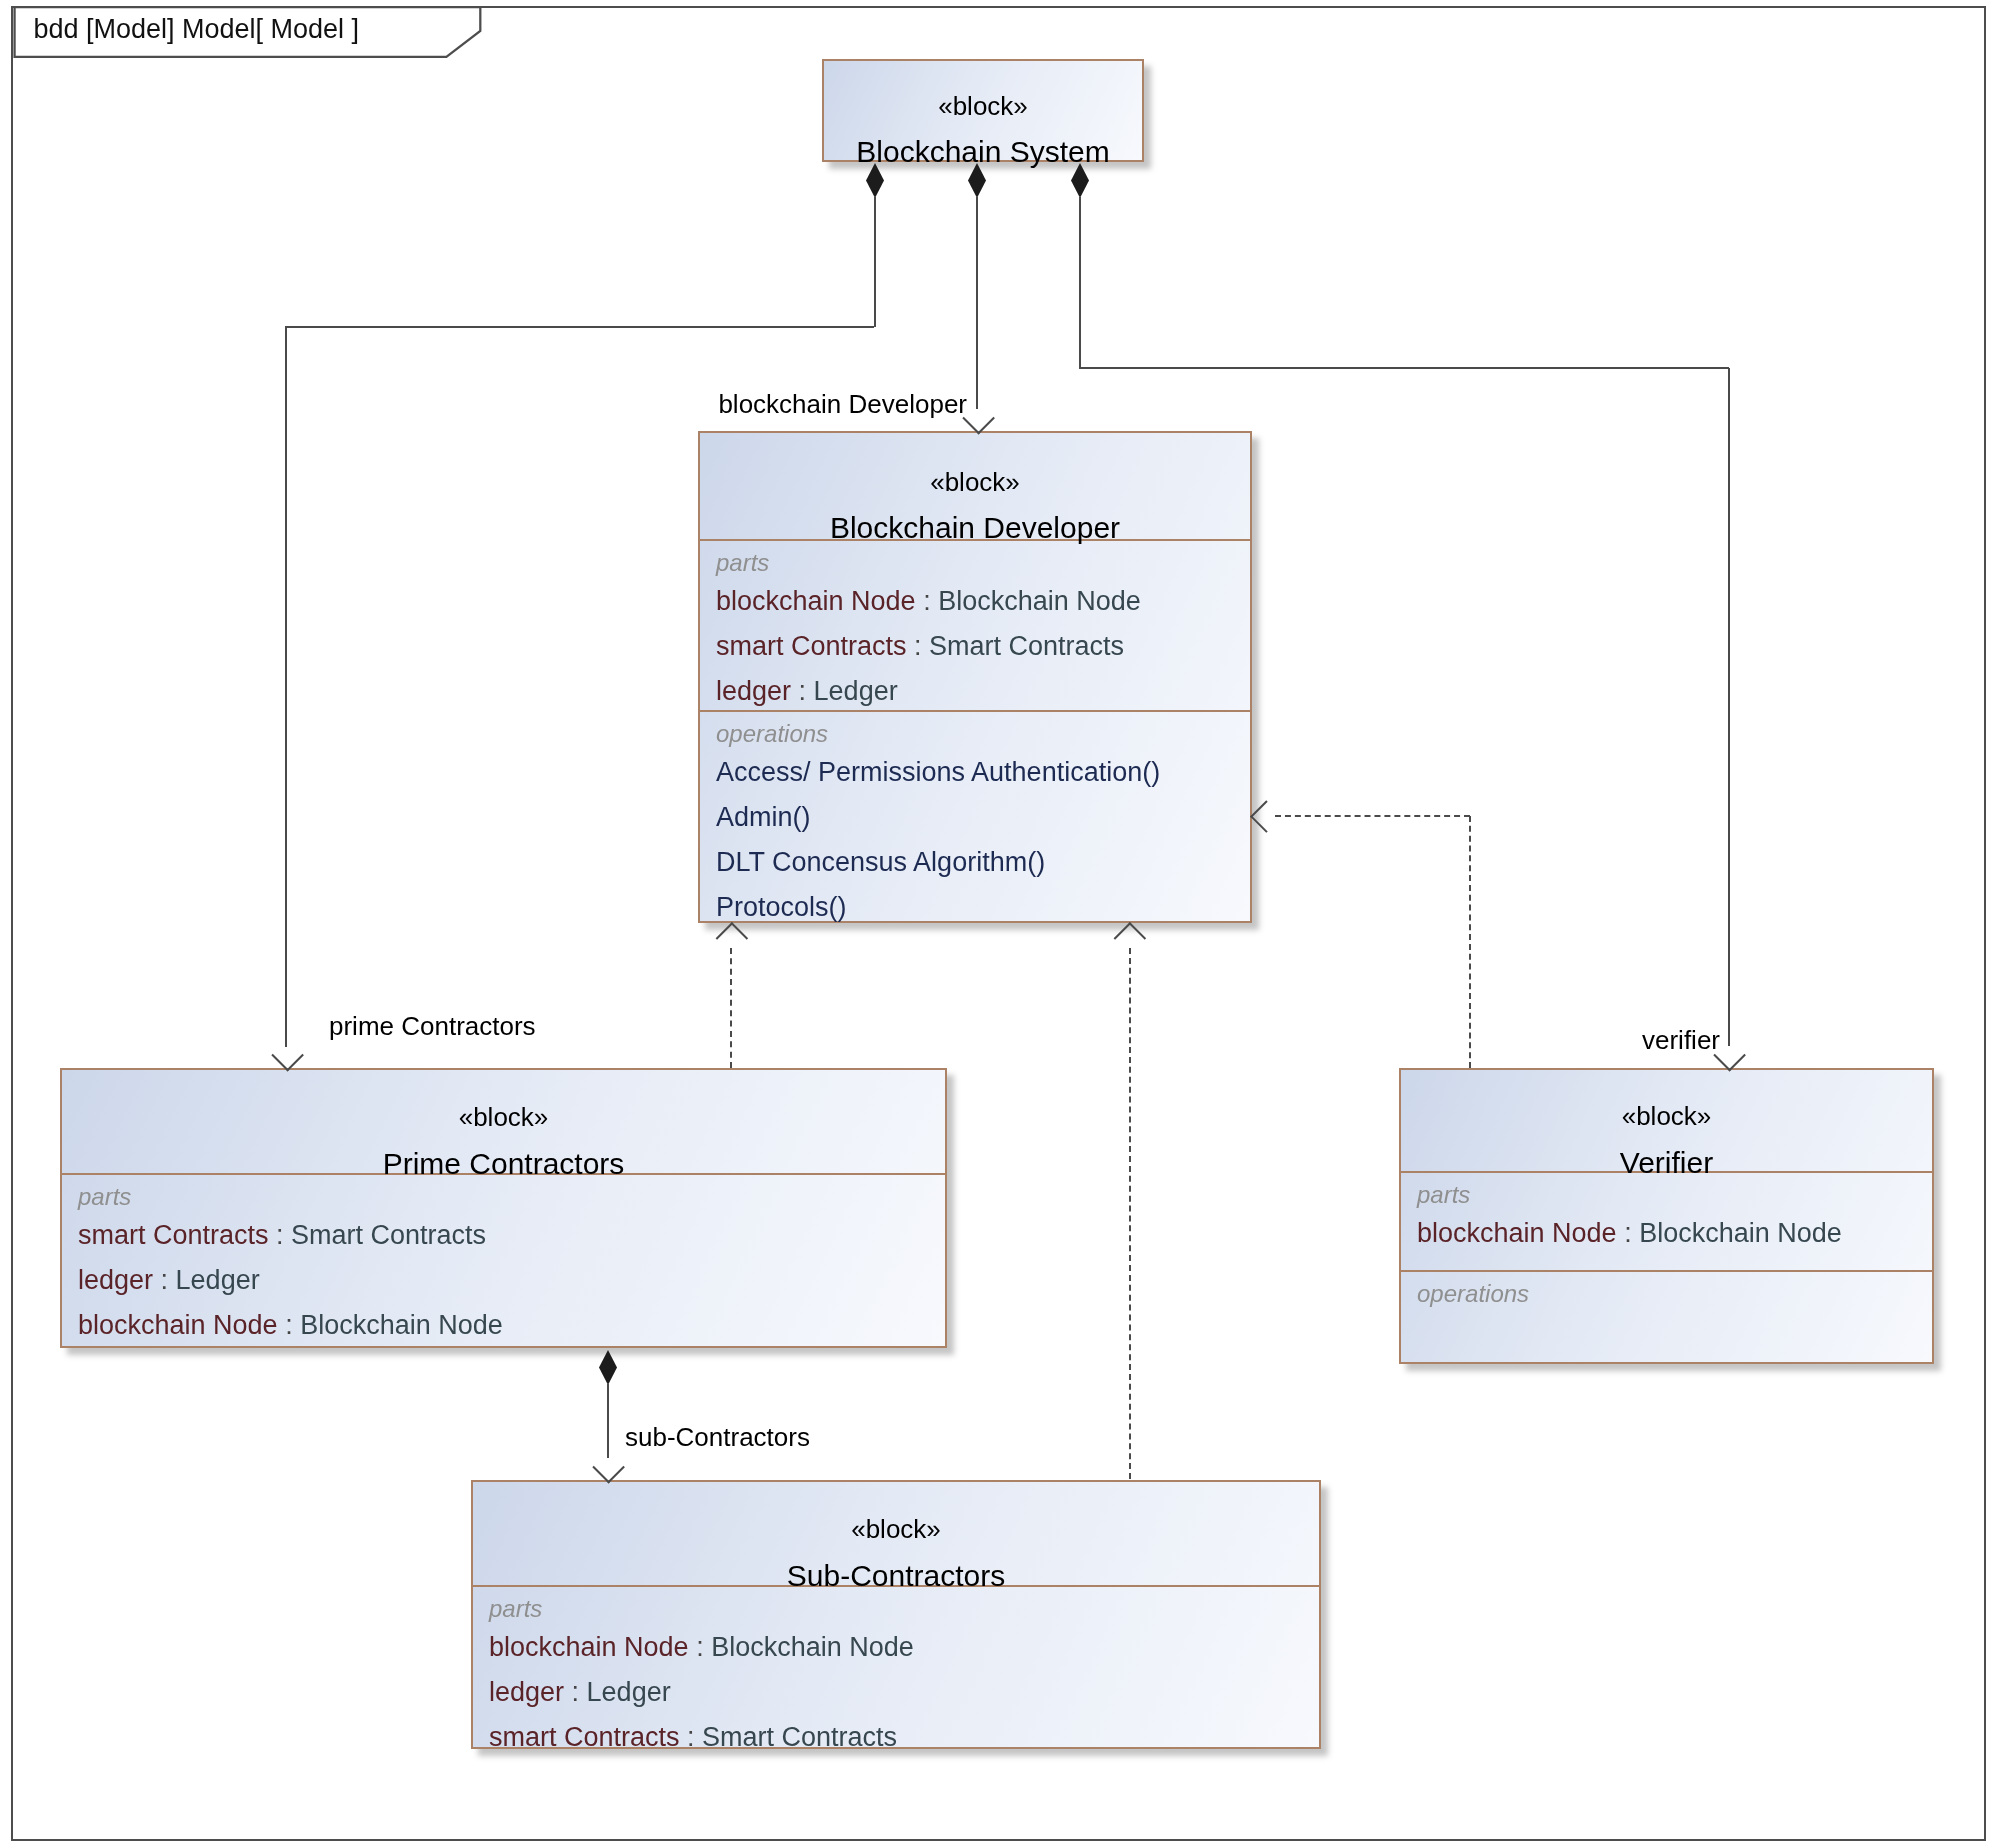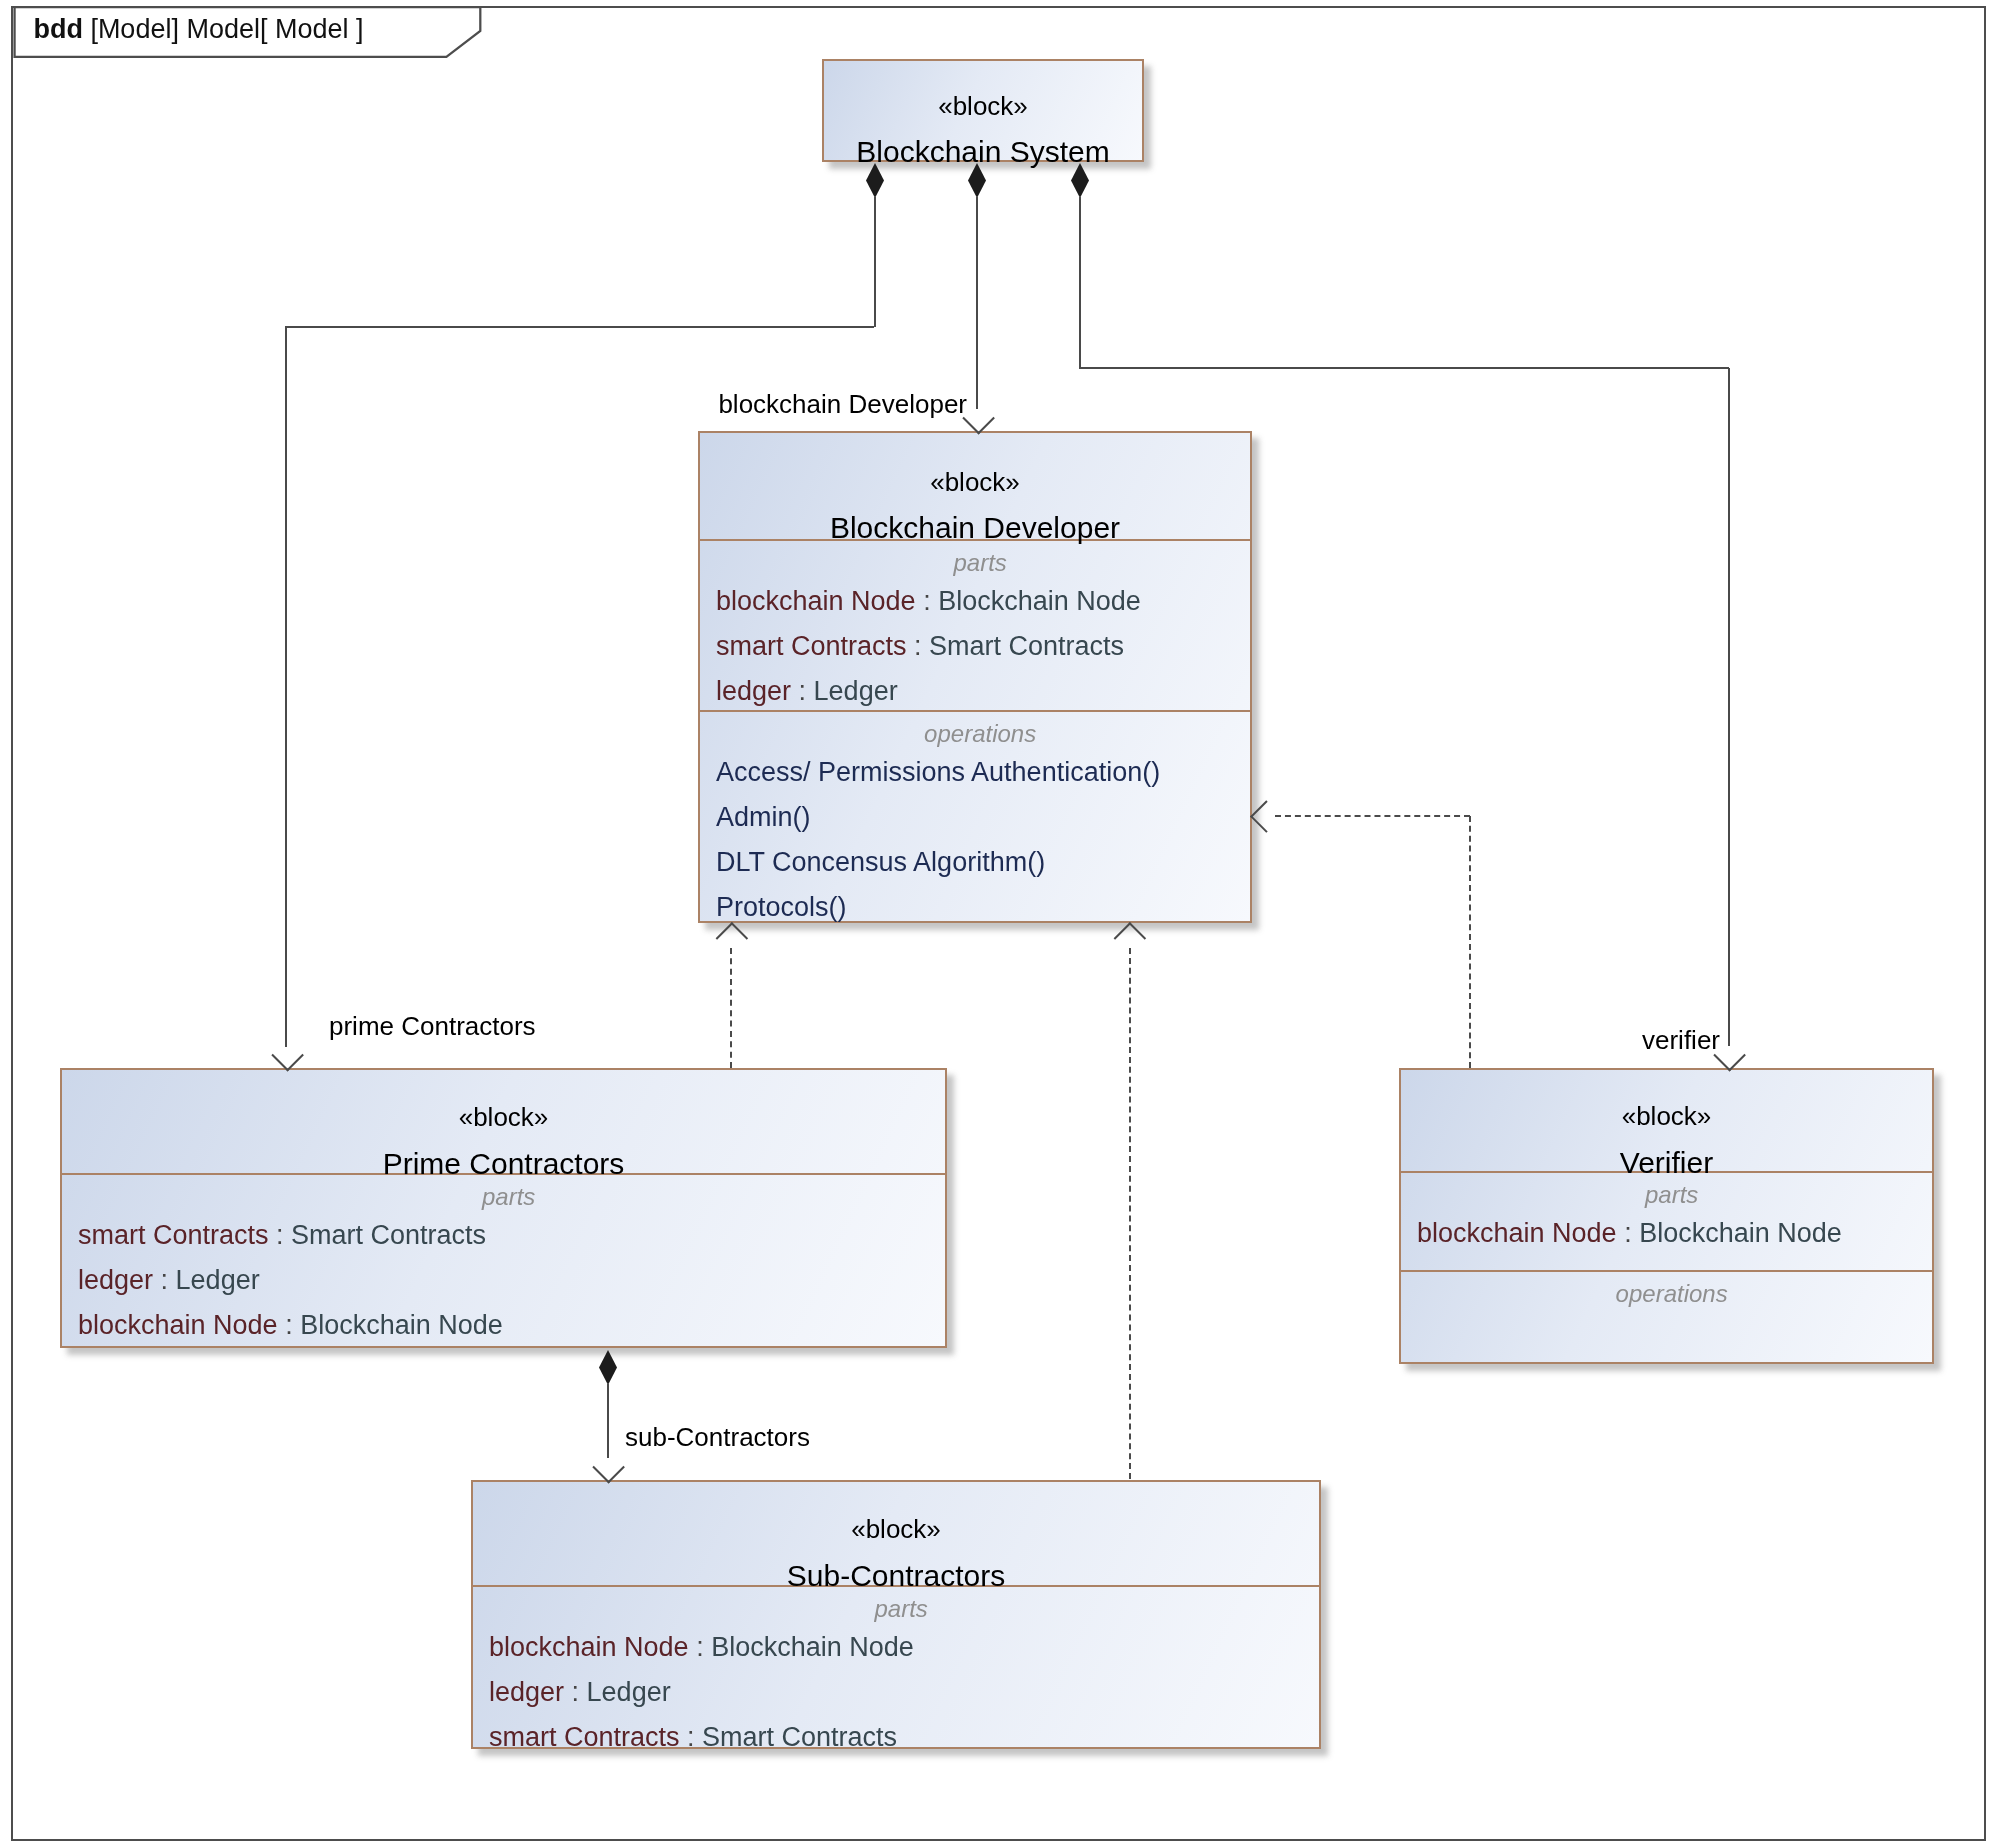--- a/index.html
+++ b/index.html
@@ -1,27 +1,27 @@
 <!DOCTYPE html>
 <html style="font-size:9px"><head>
 <meta charset="utf-8">
 <style>
   html,body{margin:0;padding:0;background:#ffffff;}
   body{width:1995px;height:1844px;position:relative;font-family:"Liberation Sans",sans-serif;color:#111;}
   #frame{position:absolute;left:11.4px;top:5.7px;width:1971px;height:1831px;border:2.3px solid #4d4d4d;background:#ffffff;}
   #tab{position:absolute;left:11.4px;top:5.7px;width:474px;height:52px;}
   #tab svg{position:absolute;left:0;top:0;}
   #tab .tab-text{position:absolute;left:22px;top:8px;font-size:27px;white-space:pre;}
-  #tab .kw{font-weight:bold;}
+  #tab .kw{font-weight:normal;}
   .box{position:absolute;border:2.3px solid #ab8265;background:linear-gradient(115deg,#ccd7ea 0%,#e4eaf5 45%,#f7f9fd 100%);box-shadow:6.8px 6.8px 5.7px rgba(110,110,110,0.4);box-sizing:border-box;}
   .hdr{display:flex;flex-direction:column;align-items:center;justify-content:center;gap:13.7px;box-sizing:border-box;}
   .stype{font-size:26px;color:#000;margin-top:40px;}
   .bname{font-size:30px;font-weight:normal;color:#000;}
   .comp{border-top:2.3px solid #ab8265;box-sizing:border-box;padding:4.6px 5.7px 4.6px 16px;overflow:hidden;}
-  .clabel{text-align:center;font-size:24px;font-style:italic;color:#8f8f8f;margin:3.4px 0 2.3px 0;}
+  .clabel{font-size:24px;font-style:italic;color:#8f8f8f;margin:3.4px 0 2.3px 0;}
   .row{font-size:27px;line-height:45px;white-space:nowrap;}
   .pname{color:#5a2328;}
   .psep{color:#444;white-space:pre;}
   .ptype{color:#37474f;}
   .op{color:#1d2b53;}
   .seg{position:absolute;}
   .sv{border-left:2.3px solid #4a4a4a;}
   .sh{border-top:2.3px solid #4a4a4a;}
   .dv{border-left:2.3px dashed #4a4a4a;}
   .dh{border-top:2.3px dashed #4a4a4a;}

